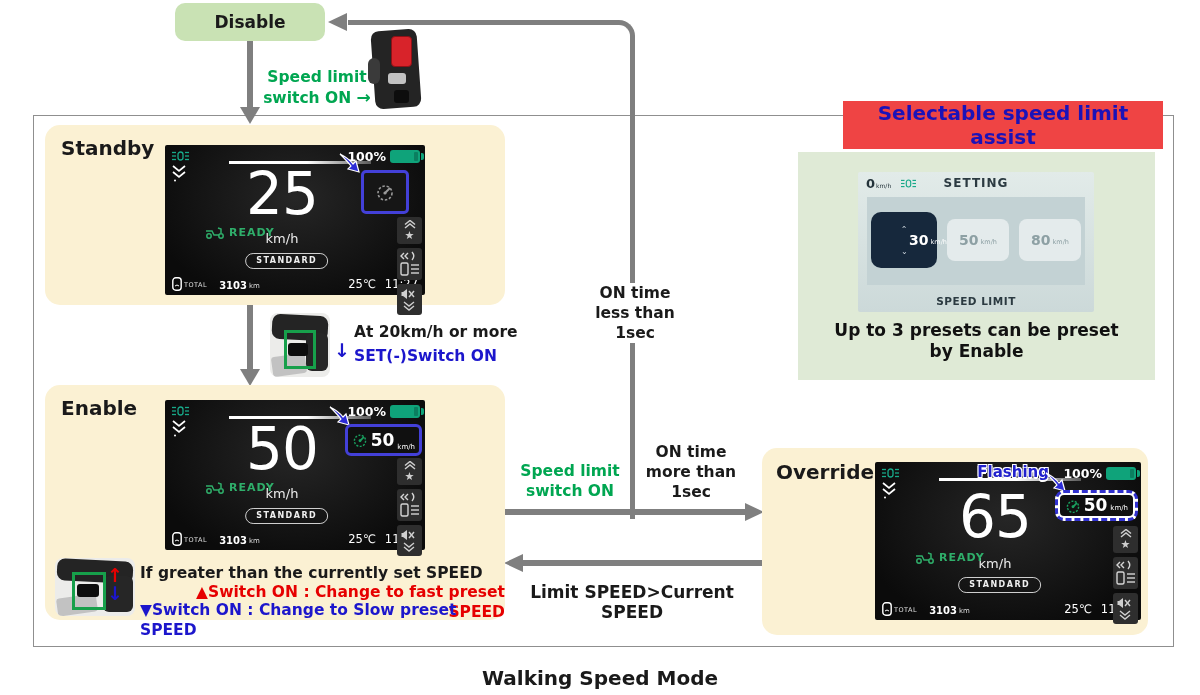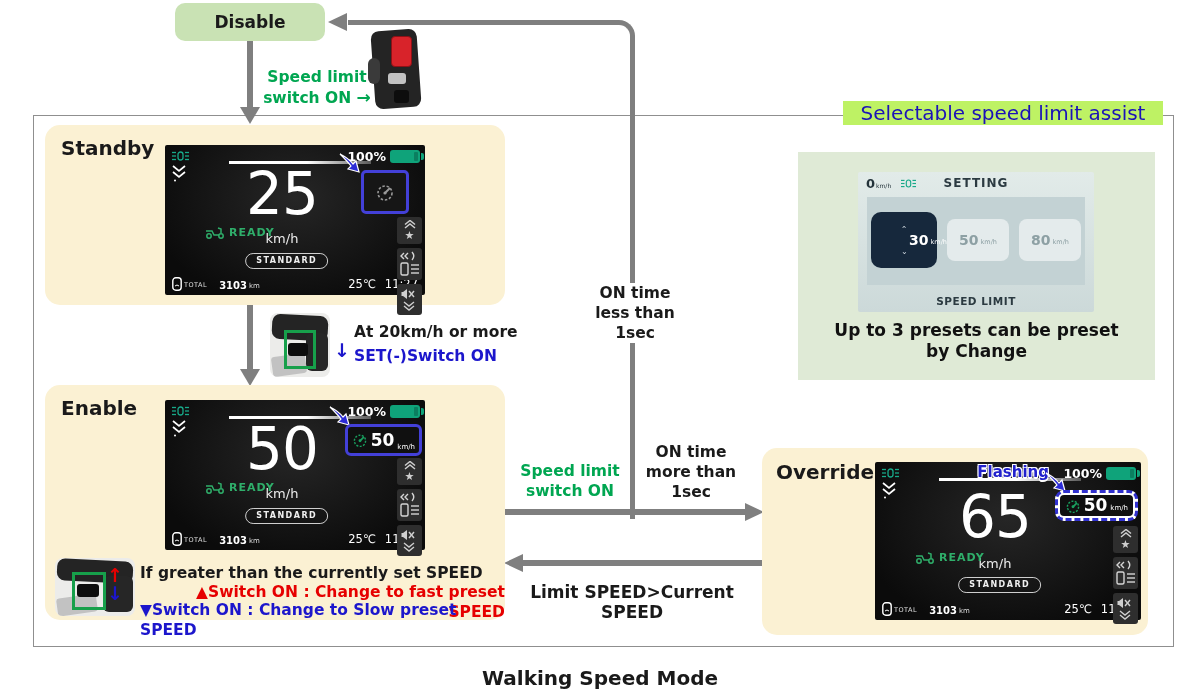--- a/index.html
+++ b/index.html
@@ -25,21 +25,21 @@
 
   
   .lbl{position:absolute;font-weight:700;line-height:20px;}
   .lbl-green{color:#00a651;}
   .lbl-blue{color:#1c16cc;}
   .lbl-black{color:#1a1a1a;}
   .lbl-red{color:#e60000;}
   .center{text-align:center;}
   .whitebg{background:#fff;padding:0 3px;}
   .panel-title{position:absolute;left:843px;top:101px;width:320px;text-align:center;
-      font-size:20px;font-weight:400;color:#1b12b8;background:#bef264;}
+      font-size:20px;font-weight:700;color:#1b12b8;background:#ef4444;}
   .footer-title{position:absolute;left:0;top:666px;width:1200px;text-align:center;
       font-size:20px;font-weight:700;color:#1a1a1a;}
   .flashing{position:absolute;font-size:15px;font-weight:700;color:#2222cc;
       text-shadow:-1px -1px 0 #fff,1px -1px 0 #fff,-1px 1px 0 #fff,1px 1px 0 #fff,0 2px 0 #fff;}
 
   
   .dash{position:absolute;background:radial-gradient(ellipse at 50% 35%,#262626,#0b0b0b 80%);
         border-radius:2px;color:#fff;}
   .dash .beam{position:absolute;left:7px;top:6px;}
   .dash .chevs{position:absolute;left:7px;top:20px;}
@@ -549,18 +549,18 @@
         </div>
         <div class="preset">
           <span class="pv">80</span>
           <span class="pu">km/h</span>
         </div>
       </div>
       <div class="mfoot">SPEED LIMIT</div>
     </div>
     <div class="panel-caption">
       <div>Up to 3 presets can be preset</div>
-      <div>by Change</div>
+      <div>by Enable</div>
     </div>
   </div>
 
   <div class="footer-title">Walking Speed Mode</div>
 </div>
 
 </body></html>

